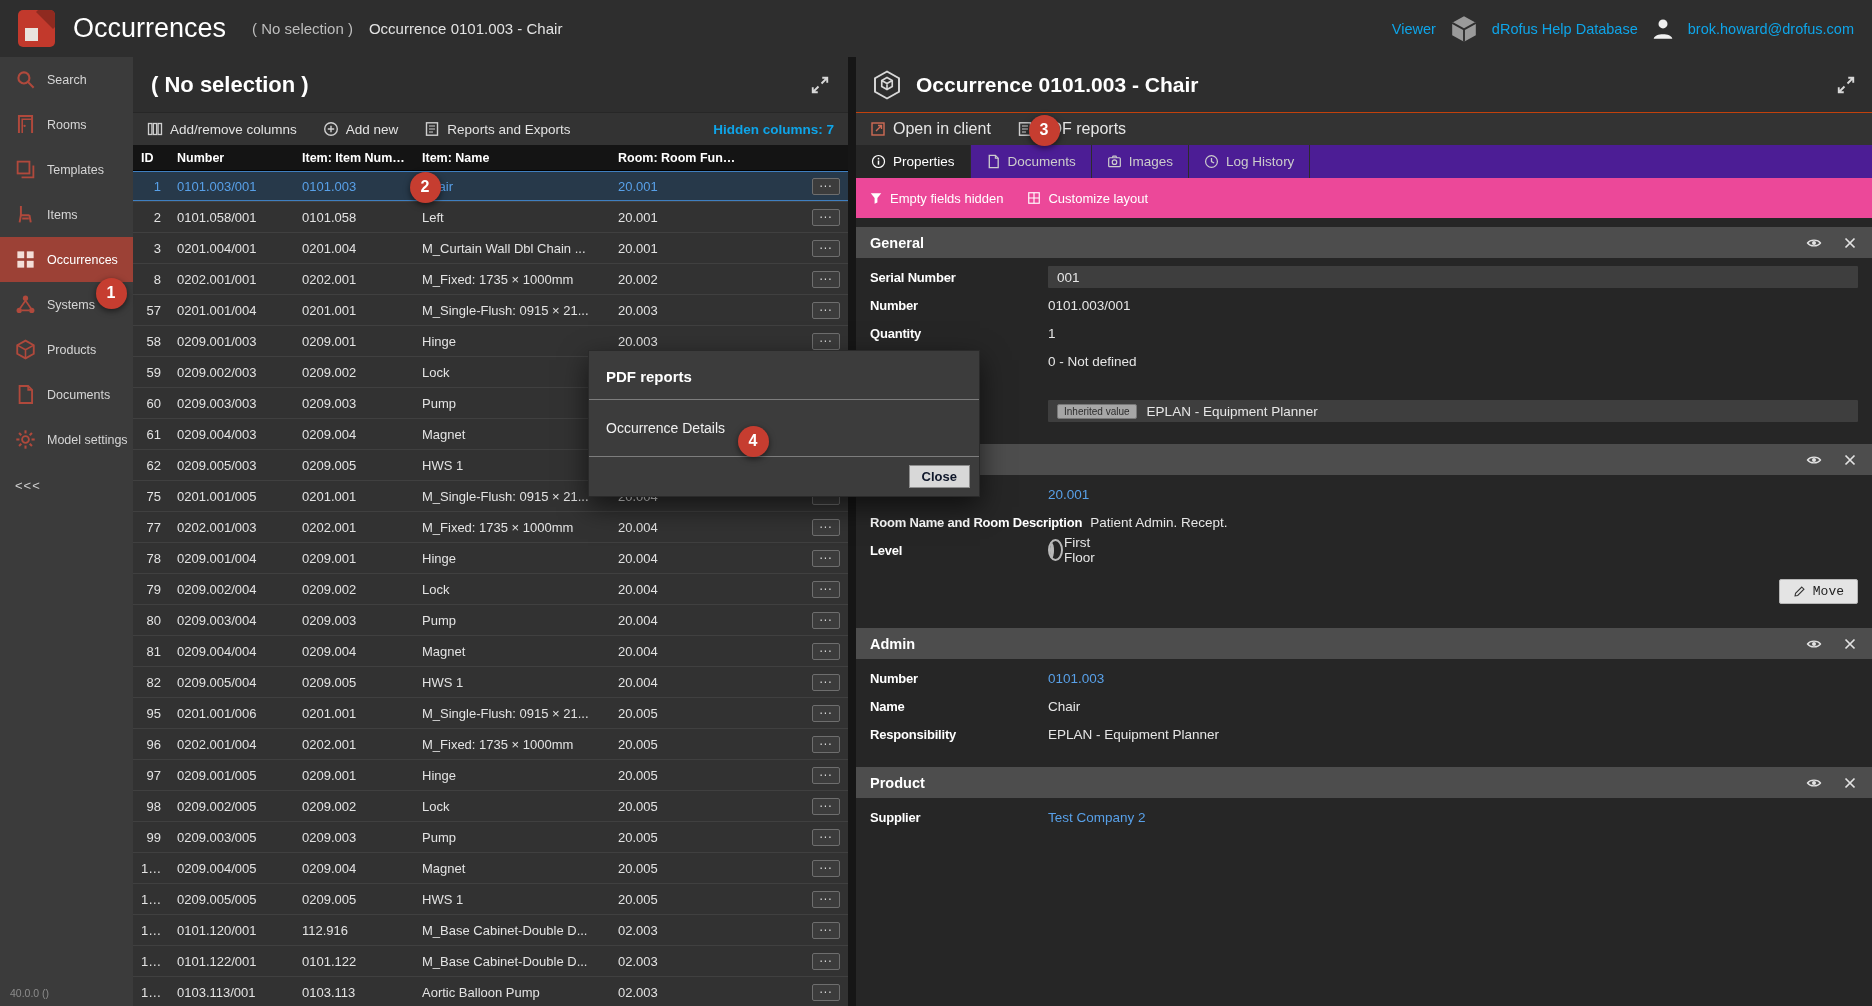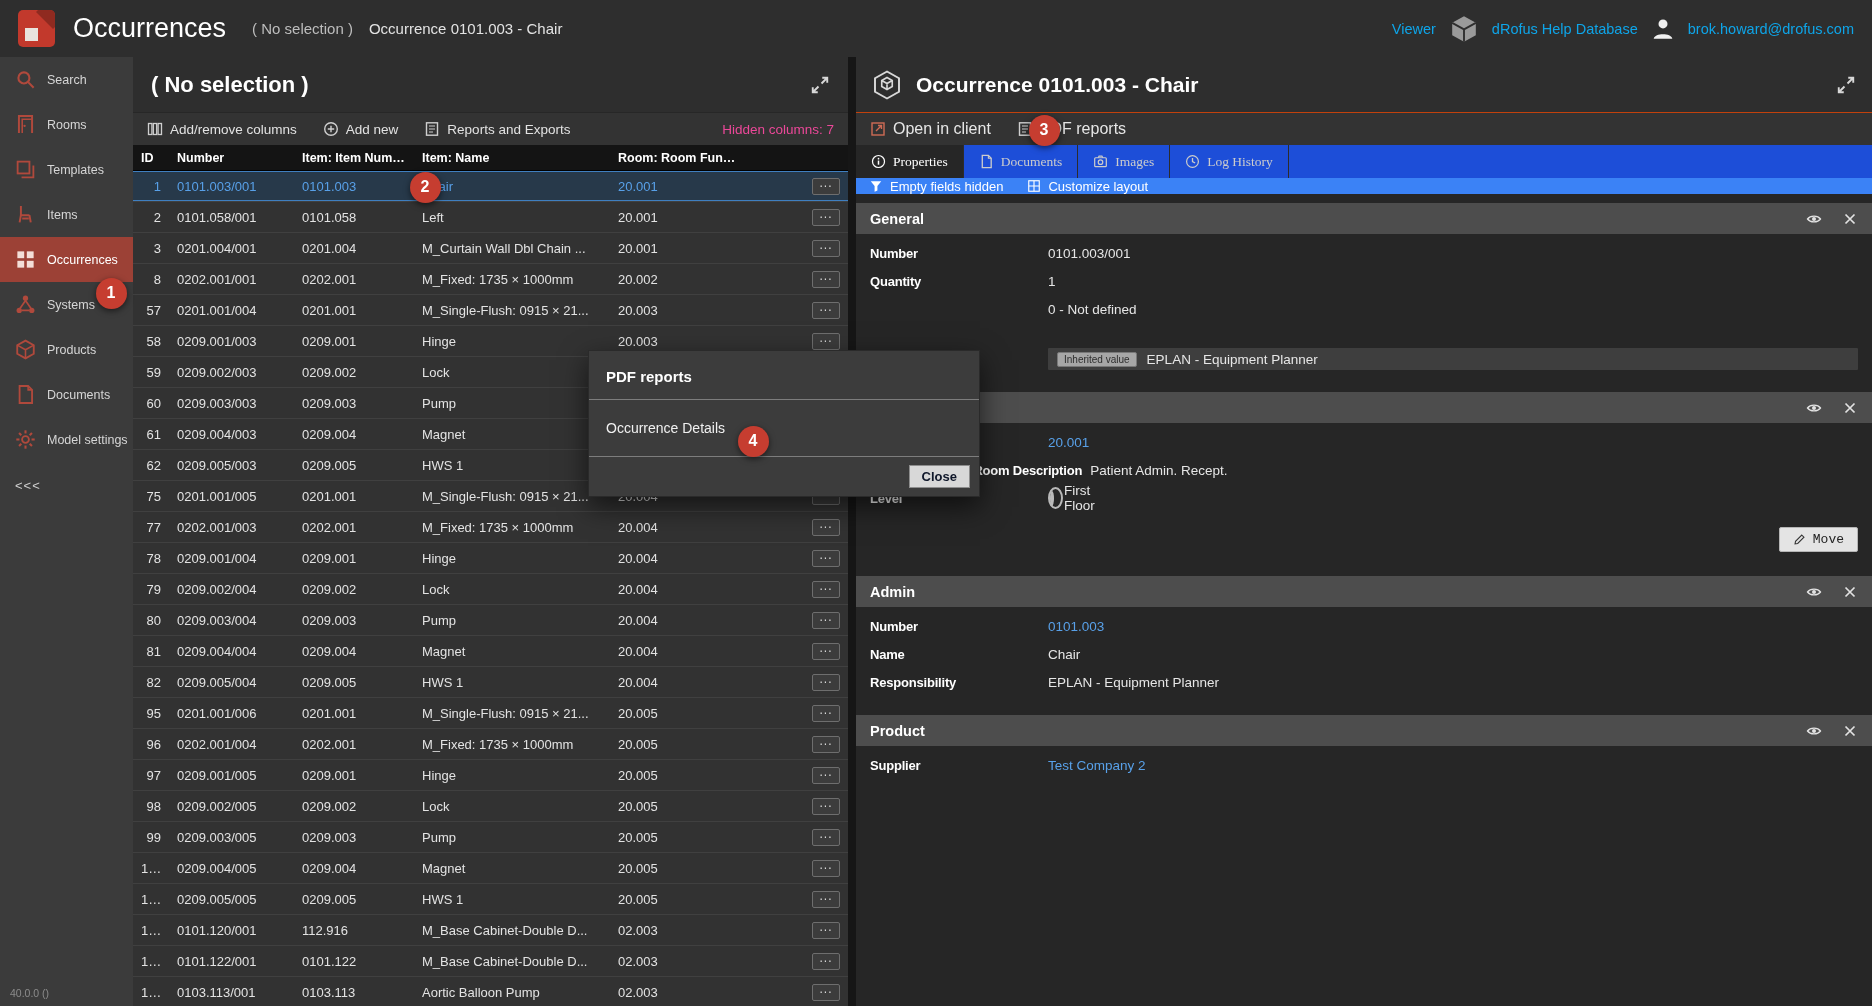--- a/index.html
+++ b/index.html
@@ -38,21 +38,21 @@
   .list-panel { position:absolute; top:57px; left:133px; width:715px; bottom:0;
     background:#2e2e2e; display:flex; flex-direction:column; z-index:1; }
   .panel-head { height:55px; display:flex; align-items:center; padding:0 18px; }
   .panel-title { font-size:22px; font-weight:bold; color:#ffffff; }
   .panel-head .expand { margin-left:auto; width:20px; height:20px; color:#d8d8d8; cursor:pointer; }
   .toolbar { height:33px; background:#333333; display:flex; align-items:center; padding:0 14px;
     font-size:13.5px; color:#e2e2e2; border-top:1px solid #272727; }
   .tool-group { display:flex; align-items:center; gap:26px; }
   .tool-item { display:flex; align-items:center; gap:7px; cursor:pointer; }
   .tool-item .icon { width:16px; height:16px; color:#cfcfcf; }
-  .hidden-cols { margin-left:auto; font-weight:normal; font-size:13.5px; color:#ec4899; }
+  .hidden-cols { margin-left:auto; font-weight:bold; font-size:13.5px; color:#0ea5e9; }
 
   .table { flex:1; overflow:hidden; display:flex; flex-direction:column; }
   .trow { display:grid; grid-template-columns:36px 125px 120px 196px 138px 1fr 44px;
     height:31px; align-items:center; background:#323232; border-bottom:1px solid #404040;
     font-size:13px; color:#e3e3e3; }
   .trow > div { padding:0 8px; overflow:hidden; white-space:nowrap; text-overflow:ellipsis; }
   .trow.thead { height:26px; background:#141414; font-weight:bold; color:#ffffff; font-size:12.5px;
     border-bottom:1px solid #000; }
   .cell-id { text-align:right; }
   .thead .cell-id { text-align:left; }
@@ -68,26 +68,26 @@
 
   
   .detail-panel { position:absolute; top:57px; left:856px; right:0; bottom:0;
     background:#262626; display:flex; flex-direction:column; z-index:1; }
   .detail-head { height:55px; display:flex; align-items:center; gap:14px; padding:0 16px; background:#2e2e2e; }
   .detail-head .hex { width:30px; height:30px; color:#d8d8d8; }
   .detail-title { font-size:21px; font-weight:bold; color:#ffffff; }
   .detail-head .expand { margin-left:auto; width:20px; height:20px; color:#d8d8d8; cursor:pointer; }
   .detail-toolbar { height:33px; background:#333333; display:flex; align-items:center; padding:0 14px;
     border-top:1px solid #c2410c; }
-  .tabs { height:33px; background:#1d4ed8; display:flex;font-family:Liberation Serif, serif; }
+  .tabs { height:33px; background:#4c1d95; display:flex; }
   .tab { display:flex; align-items:center; gap:7px; padding:0 15px; font-size:13.5px; color:#cccccc;
     cursor:pointer; border-right:1px solid #2c2c2c; }
   .tab .icon { width:15px; height:15px; }
   .tab.active { background:#262626; color:#ffffff; }
-  .filterbar { height:16px; background:#3b82f6; display:flex; align-items:center; gap:24px; padding:0 13px;
+  .filterbar { height:40px; background:#ec4899; display:flex; align-items:center; gap:24px; padding:0 13px;
     font-size:13px; color:#ffffff; }
   .filter-item { display:flex; align-items:center; gap:7px; cursor:pointer; }
   .filter-item .icon { width:14px; height:14px; color:#ffffff; }
 
   .detail-content { flex:1; overflow:hidden; padding-top:9px; }
   .section { margin-bottom:12px; }
   .section-head { height:31px; background:#4d4d4d; display:flex; align-items:center; padding:0 14px; }
   .section-title { font-weight:bold; font-size:14.5px; color:#ffffff; }
   .section-head .icons { margin-left:auto; display:flex; gap:20px; }
   .section-head .icon.sm { width:16px; height:16px; color:#e2e2e2; cursor:pointer; }
@@ -718,20 +718,26 @@
               </span>
               <span class="icon sm">
                 <svg viewBox="0 0 16 16">
                   <path d="M3.5 3.5L12.5 12.5M12.5 3.5L3.5 12.5" stroke="currentColor" stroke-width="1.7"></path>
                 </svg>
               </span>
             </span>
           </div>
           <div class="section-body">
             <div class="field">
+              <div class="flabel">Serial Number</div>
+              <div class="fvalue input">
+                <span class="vtext">001</span>
+              </div>
+            </div>
+            <div class="field">
               <div class="flabel">Number</div>
               <div class="fvalue text">
                 <span class="vtext">0101.003/001</span>
               </div>
             </div>
             <div class="field">
               <div class="flabel">Quantity</div>
               <div class="fvalue text">
                 <span class="vtext">1</span>
               </div>

